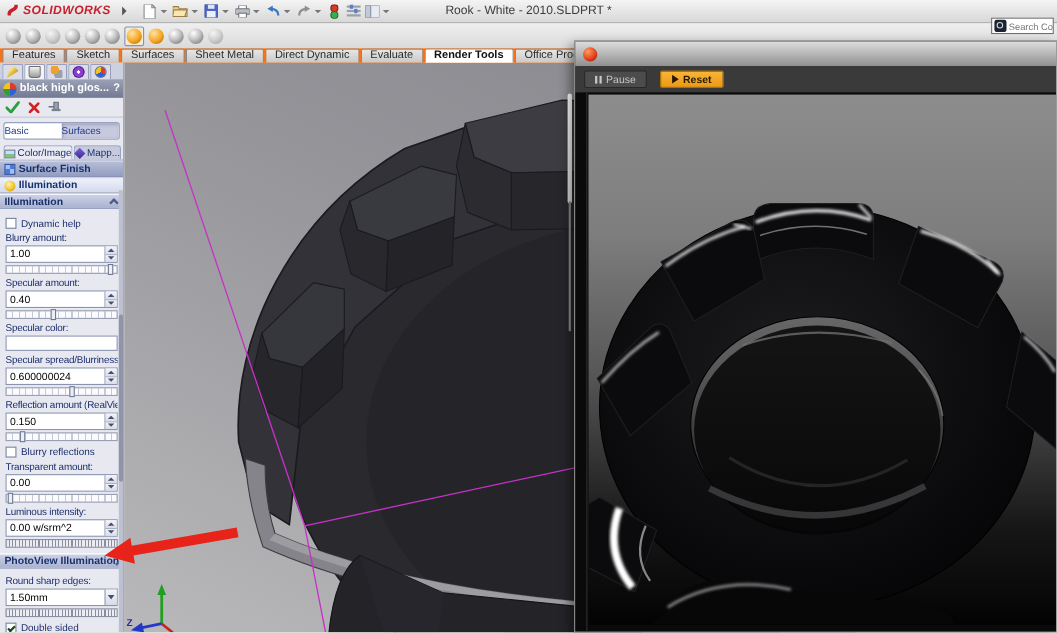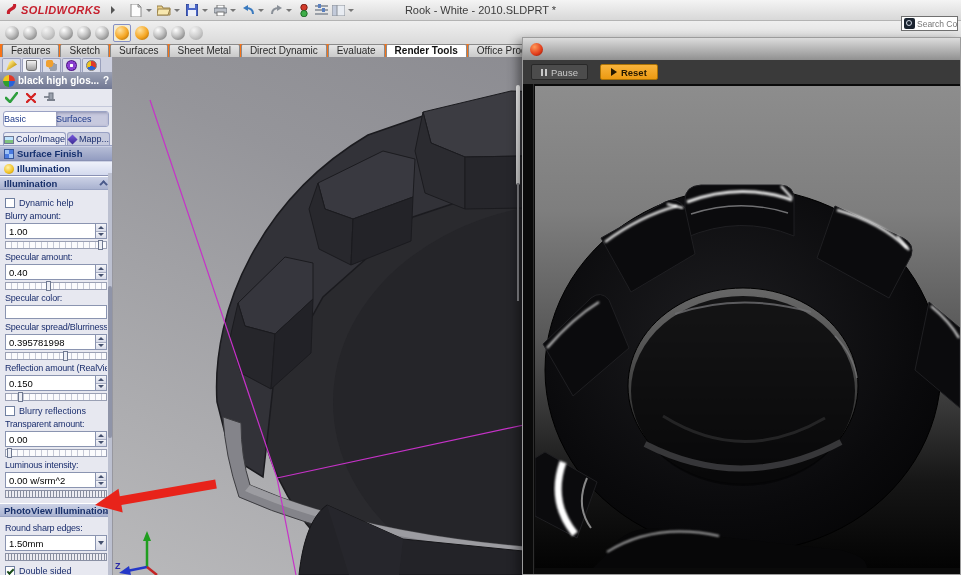--- a/index.html
+++ b/index.html
@@ -412,21 +412,21 @@
       </div>
       <div class="slider">
           <span class="thumb" style="left:40%"></span>
         </div>
 
       <div class="f-label">Specular color:</div>
       <div class="colorbox"></div>
 
       <div class="f-label">Specular spread/Blurriness:</div>
       <div class="spin">
-        <span class="val">0.395781998</span>
+        <span class="val">0.600000024</span>
         <span class="btns">
             <span class="sbtn up"></span>
             <span class="sbtn dn"></span>
           </span>
       </div>
       <div class="slider">
           <span class="thumb" style="left:57%"></span>
         </div>
 
       <div class="f-label">Reflection amount (RealView</div>

